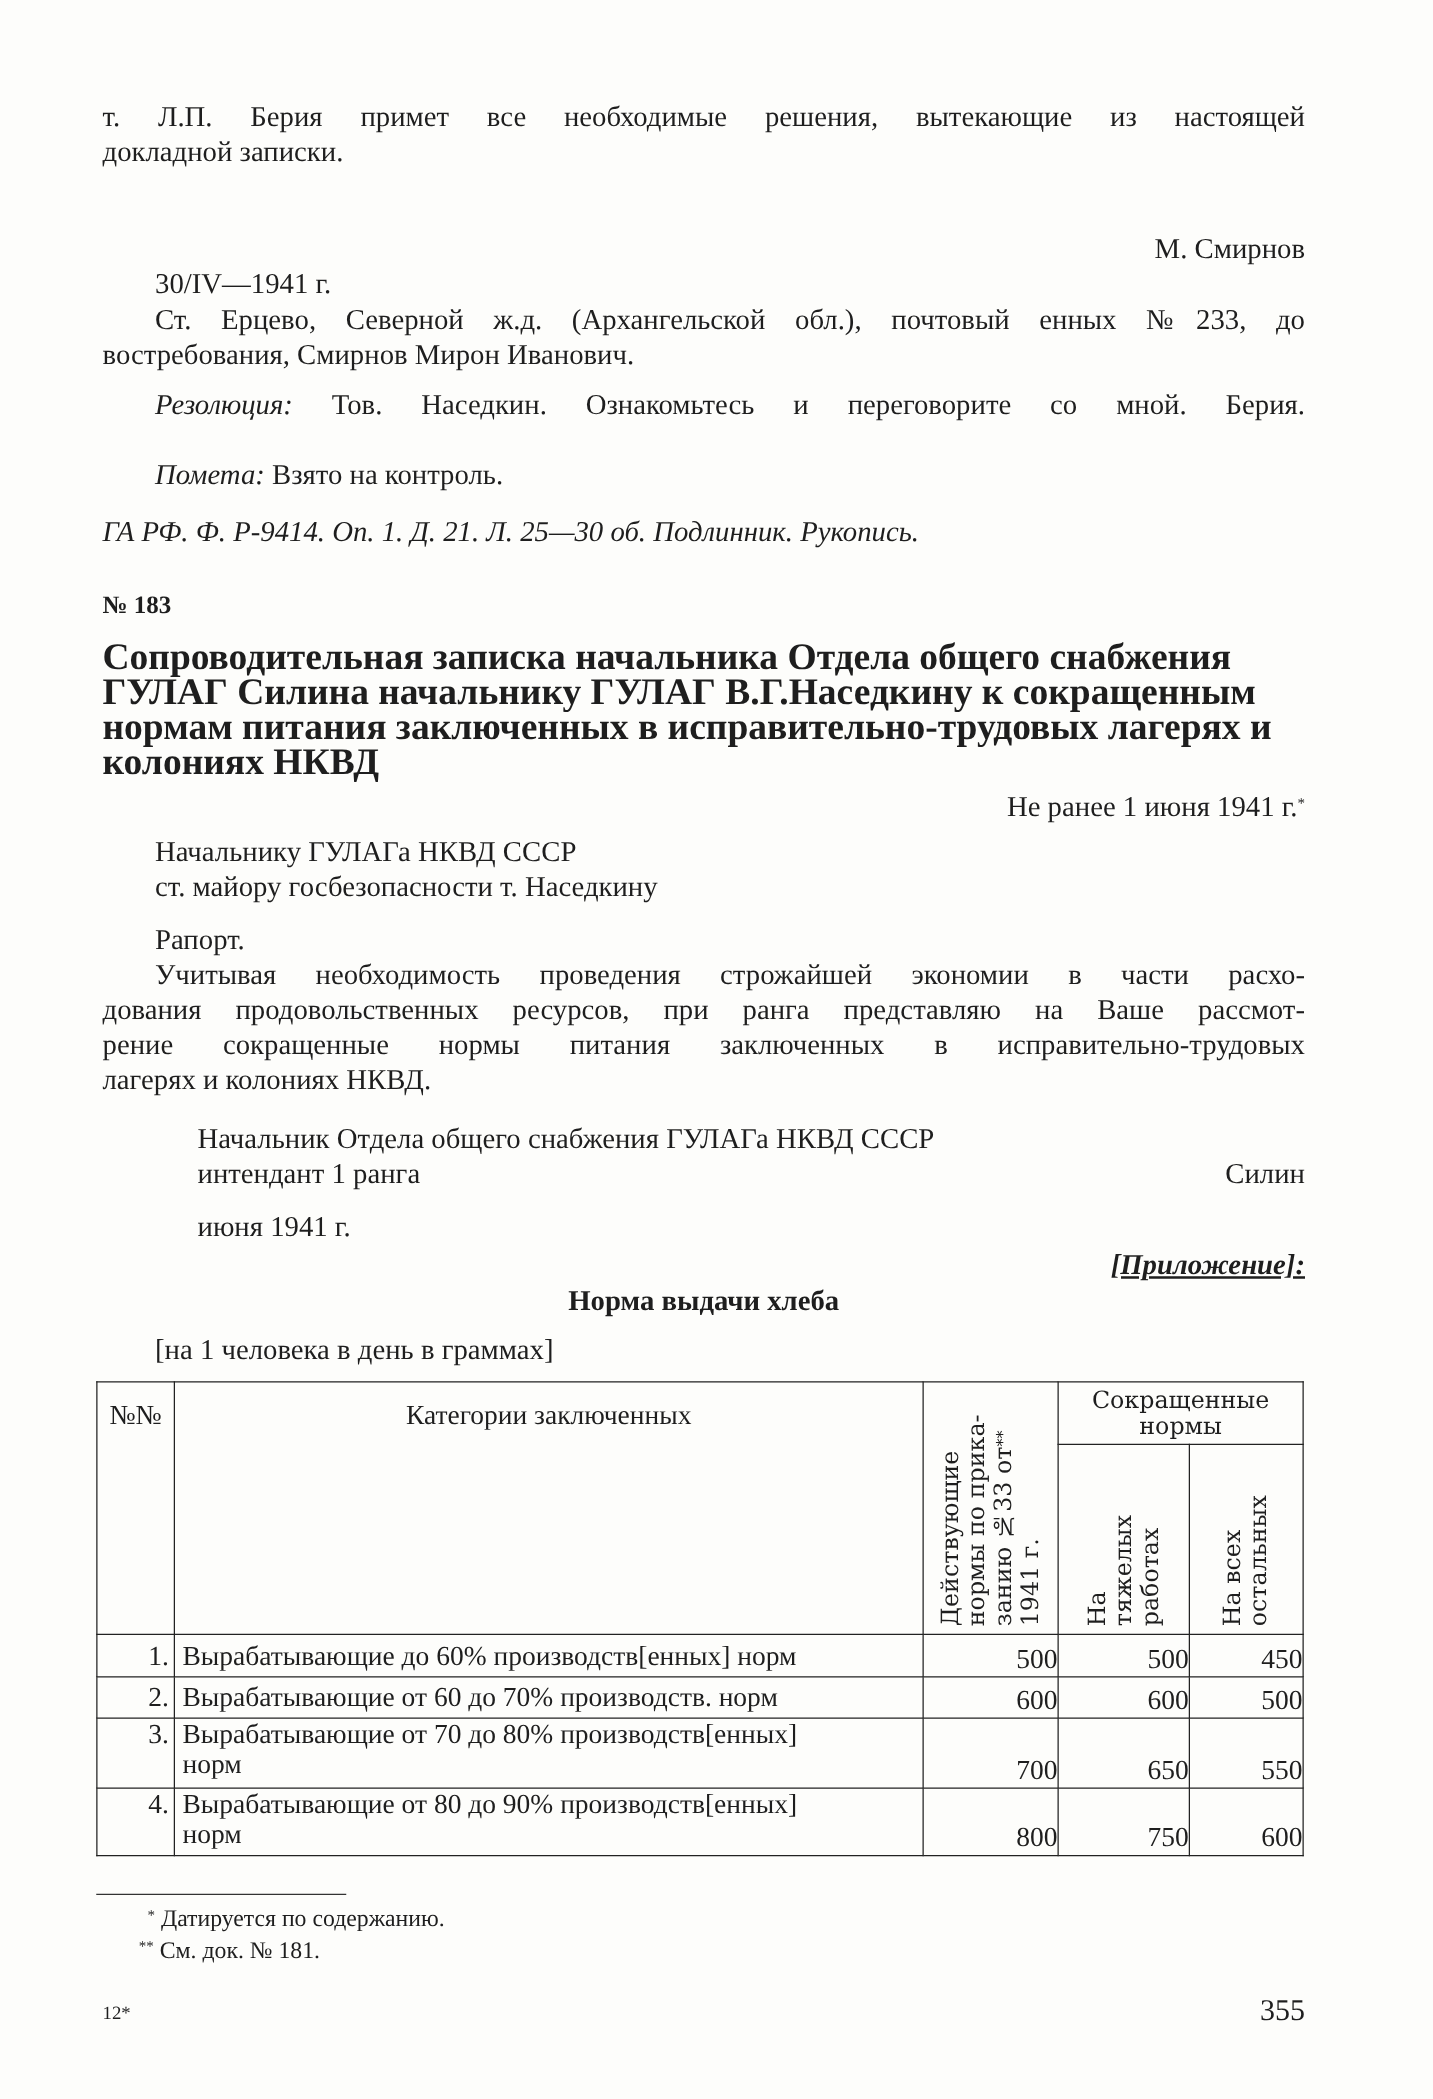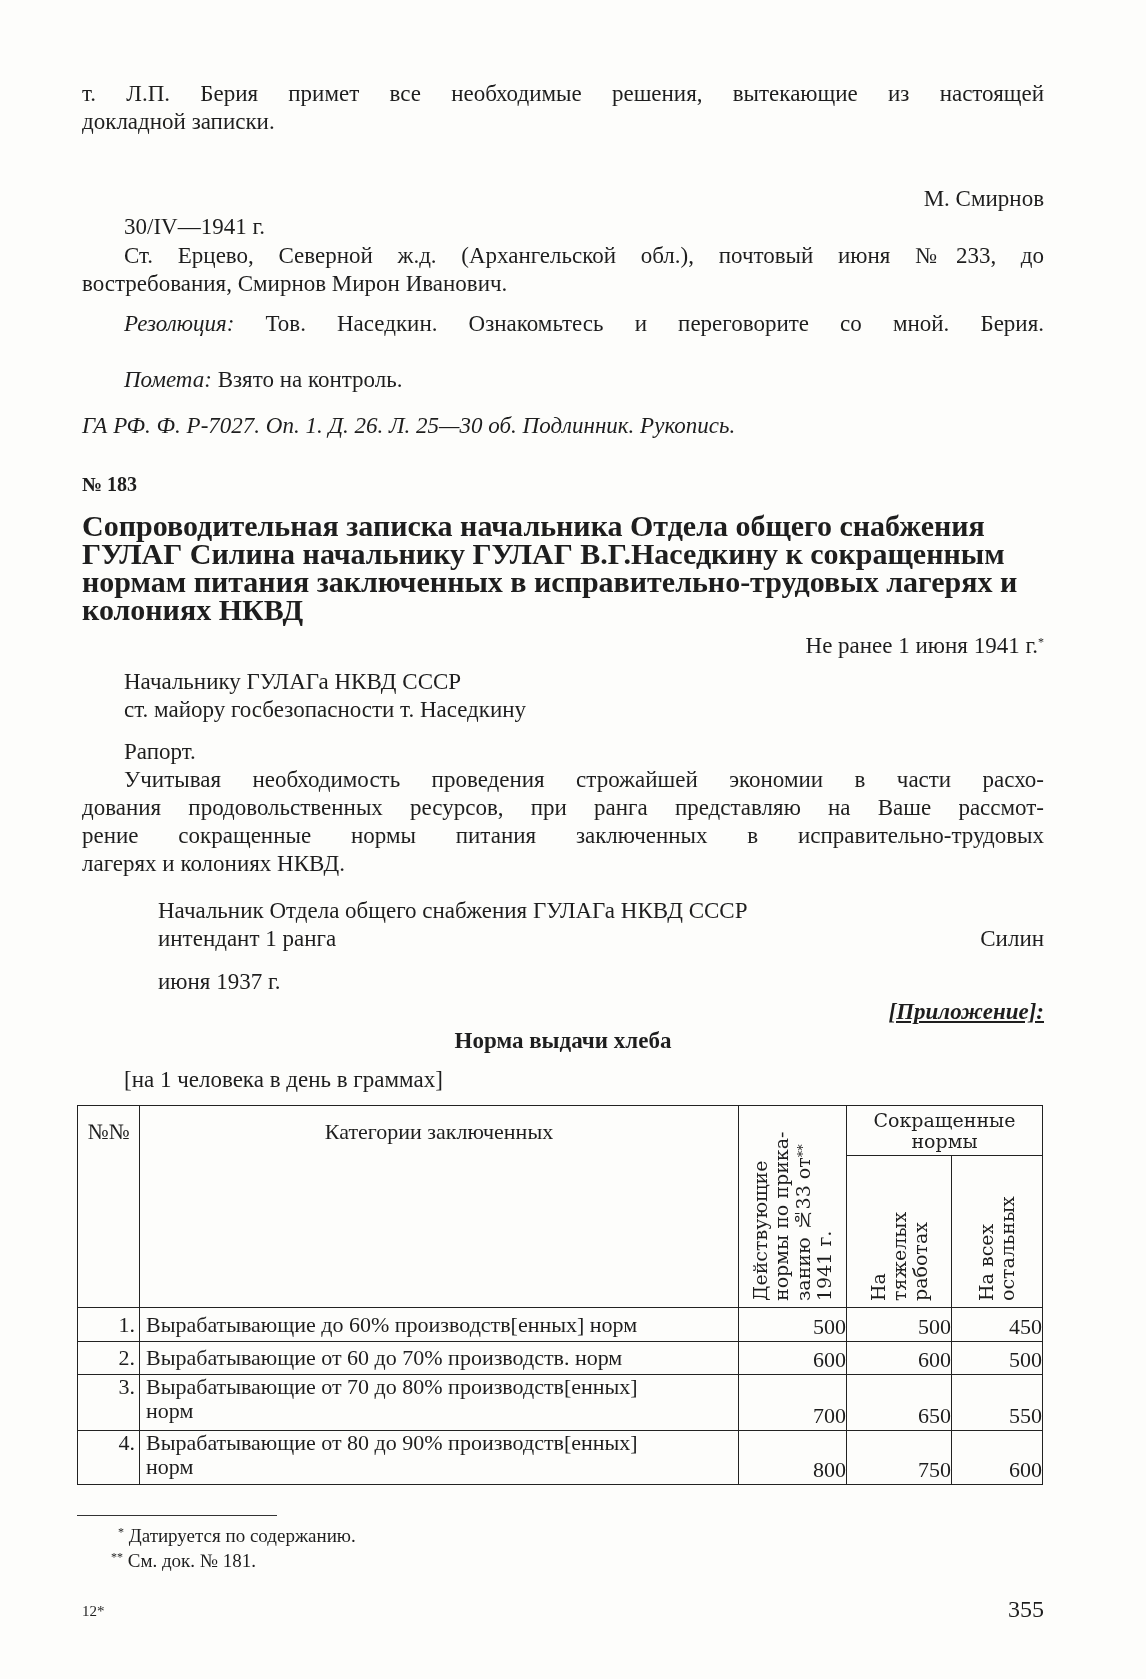--- a/index.html
+++ b/index.html
@@ -42,33 +42,33 @@
 <div class="abs body-text" style="left:82px; top:80px;">
   <span class="just">т. Л.П. Берия примет все необходимые решения, вытекающие из настоящей</span>
   <span style="display:block">докладной записки.</span>
 </div>
 
 <div class="abs body-text" style="left:82px; top:185px; width:962px; text-align:right;">М. Смирнов</div>
 
 <div class="abs body-text" style="left:124px; top:213px;">30/IV—1941 г.</div>
 
 <div class="abs body-text" style="left:82px; top:242px;">
-  <span class="just" style="text-indent:42px;">Ст. Ерцево, Северной ж.д. (Архангельской обл.), почтовый июня №233, до</span>
+  <span class="just" style="text-indent:42px;">Ст. Ерцево, Северной ж.д. (Архангельской обл.), почтовый енных №233, до</span>
   <span style="display:block">востребования, Смирнов Мирон Иванович.</span>
 </div>
 
 <div class="abs body-text" style="left:82px; top:310px;">
   <span class="just" style="text-indent:42px;"><span class="it">Резолюция:</span> <span>Тов. Наседкин. Ознакомьтесь и переговорите со мной. Берия.</span></span>
 </div>
 
 <div class="abs body-text" style="left:124px; top:366px;">
   <span class="it">Помета:</span> <span>Взято на контроль.</span>
 </div>
 
-<div class="abs body-text it" style="left:82px; top:412px;">ГА РФ. Ф. Р-7027. Оп. 1. Д. 26. Л. 25—30 об. Подлинник. Рукопись.</div>
+<div class="abs body-text it" style="left:82px; top:412px;">ГА РФ. Ф. Р-9414. Оп. 1. Д. 21. Л. 25—30 об. Подлинник. Рукопись.</div>
 
 <div class="abs docnum" style="left:82px; top:473px;">№ 183</div>
 
 <div class="abs title" style="left:82px; top:512px;">
   <span style="display:block">Сопроводительная записка начальника Отдела общего снабжения</span>
   <span style="display:block">ГУЛАГ Силина начальнику ГУЛАГ В.Г.Наседкину к сокращенным</span>
   <span style="display:block">нормам питания заключенных в исправительно-трудовых лагерях и</span>
   <span style="display:block">колониях НКВД</span>
 </div>
 
@@ -87,21 +87,21 @@
   <span class="just" style="text-indent:42px;">Учитывая необходимость проведения строжайшей экономии в части расхо-</span>
   <span class="just">дования продовольственных ресурсов, при ранга представляю на Ваше рассмот-</span>
   <span class="just">рение сокращенные нормы питания заключенных в исправительно-трудовых</span>
   <span style="display:block">лагерях и колониях НКВД.</span>
 </div>
 
 <div class="abs body-text" style="left:158px; top:897px;">Начальник Отдела общего снабжения ГУЛАГа НКВД СССР</div>
 <div class="abs body-text" style="left:158px; top:925px;">интендант 1 ранга</div>
 <div class="abs body-text" style="left:82px; top:925px; width:962px; text-align:right;">Силин</div>
 
-<div class="abs body-text" style="left:158px; top:968px;">июня 1937 г.</div>
+<div class="abs body-text" style="left:158px; top:968px;">июня 1941 г.</div>
 
 <div class="abs body-text it b" style="left:82px; top:998px; width:962px; text-align:right;text-decoration:underline;">[Приложение]:</div>
 
 <div class="abs body-text b" style="left:82px; top:1027px; width:962px; text-align:center;">Норма выдачи хлеба</div>
 
 <div class="abs body-text" style="left:124px; top:1066px;">[на 1 человека в день в граммах]</div>
 
 <table class="norms">
   <colgroup>
     <col style="width:62px">

